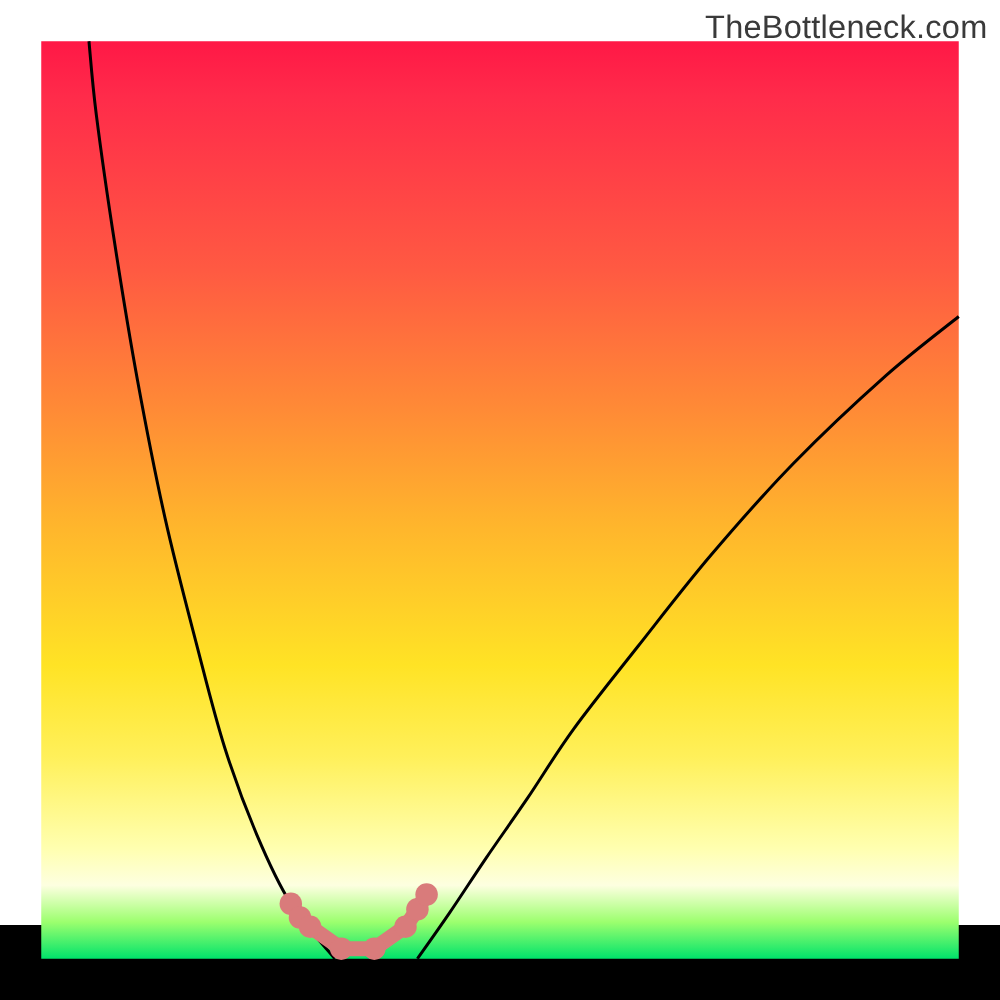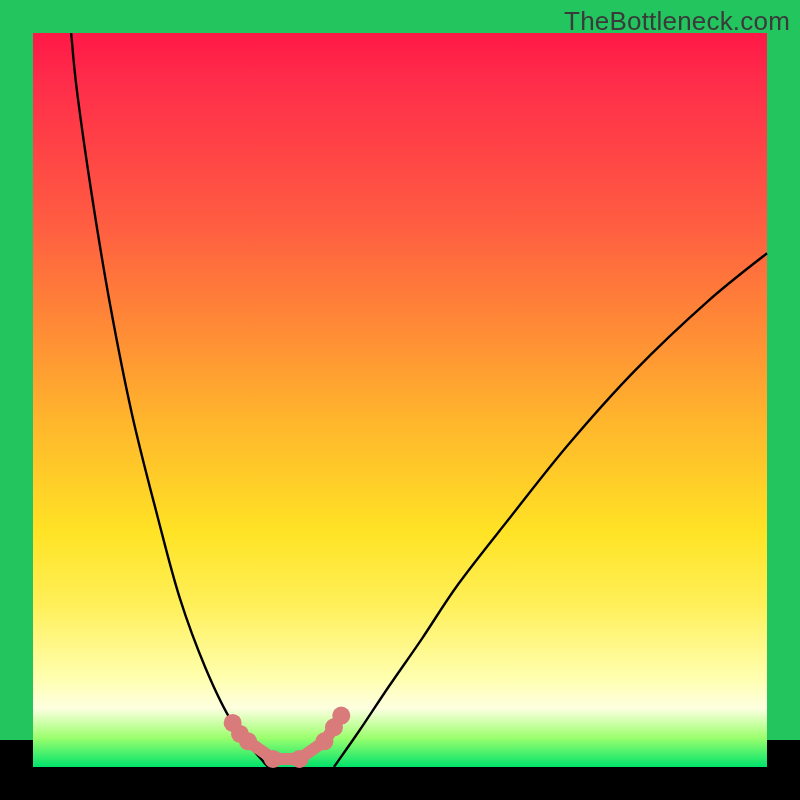--- a/index.html
+++ b/index.html
@@ -10,21 +10,21 @@
     background: #000;
     overflow: hidden;
     font-family: Arial, Helvetica, sans-serif;
   }
   .frame {
     position: absolute;
     left: 0;
     top: 0;
     width: 800px;
     height: 740px;
-    background: #22c55e;
+    background: #ffffff;
   }
   .plot {
     position: absolute;
     left: 33px;
     top: 33px;
     width: 734px;
     height: 734px;
     
     background: linear-gradient(
       to bottom,

